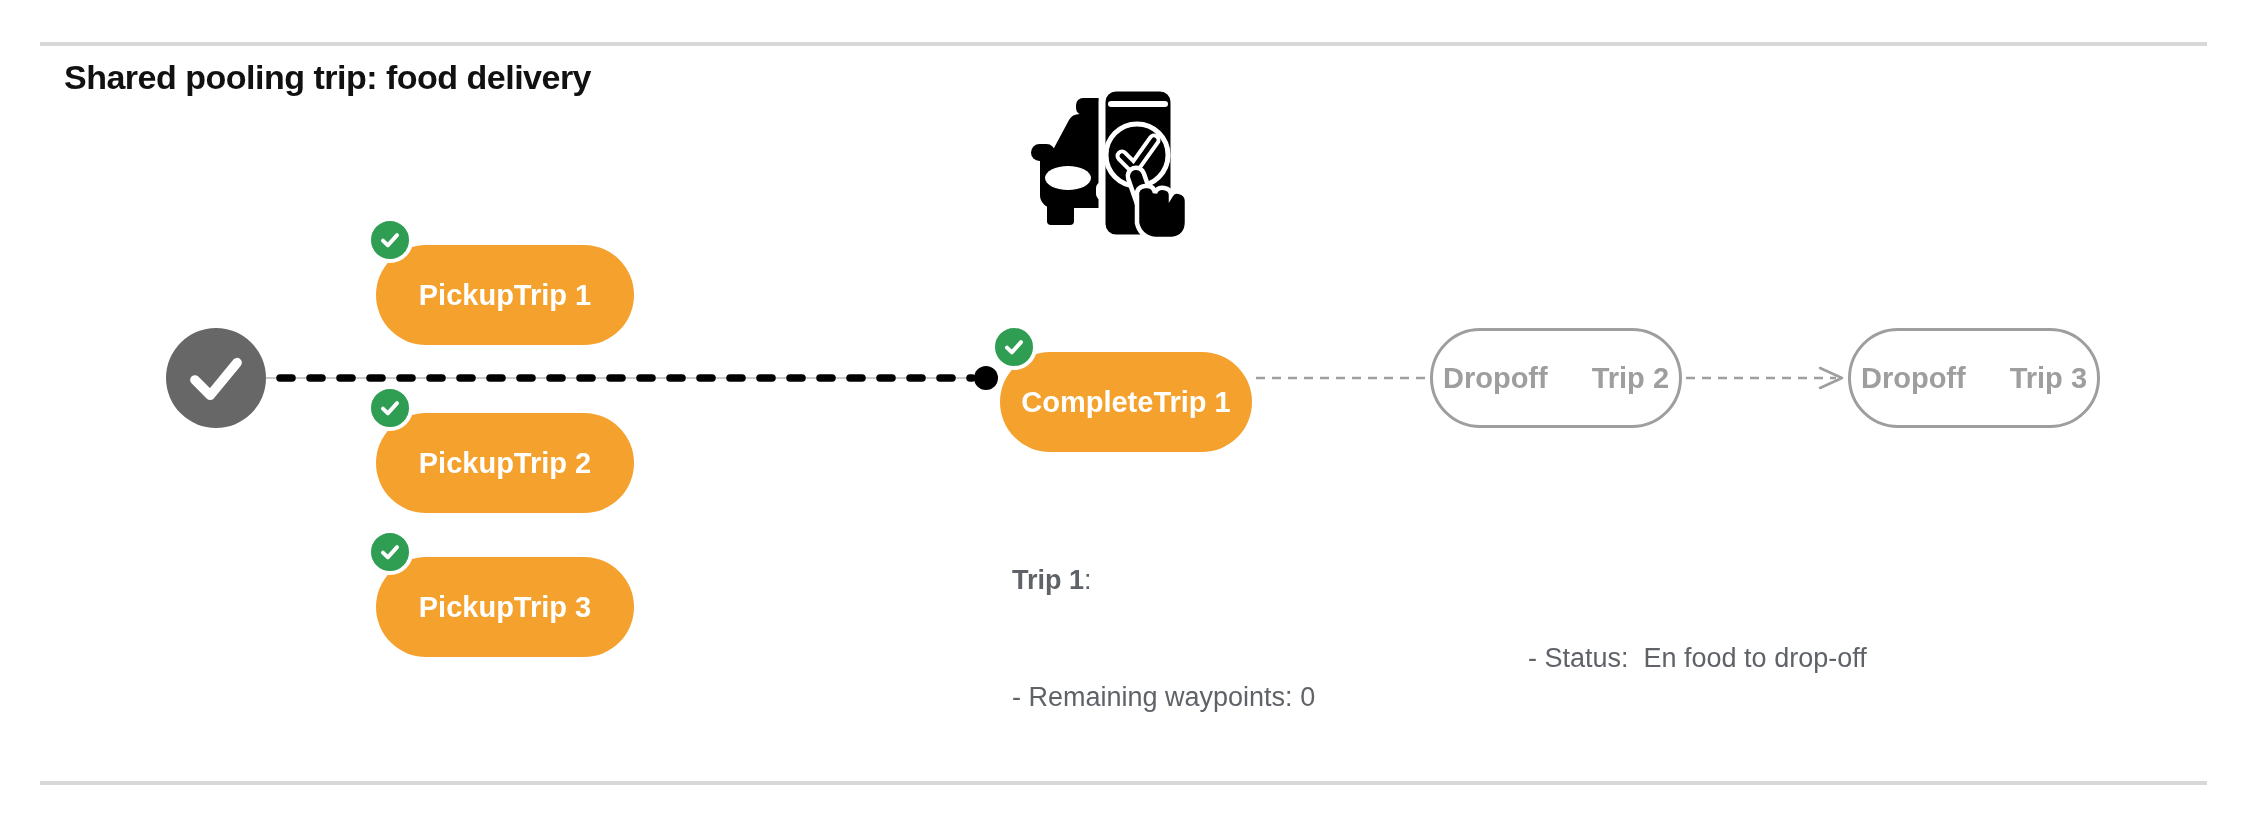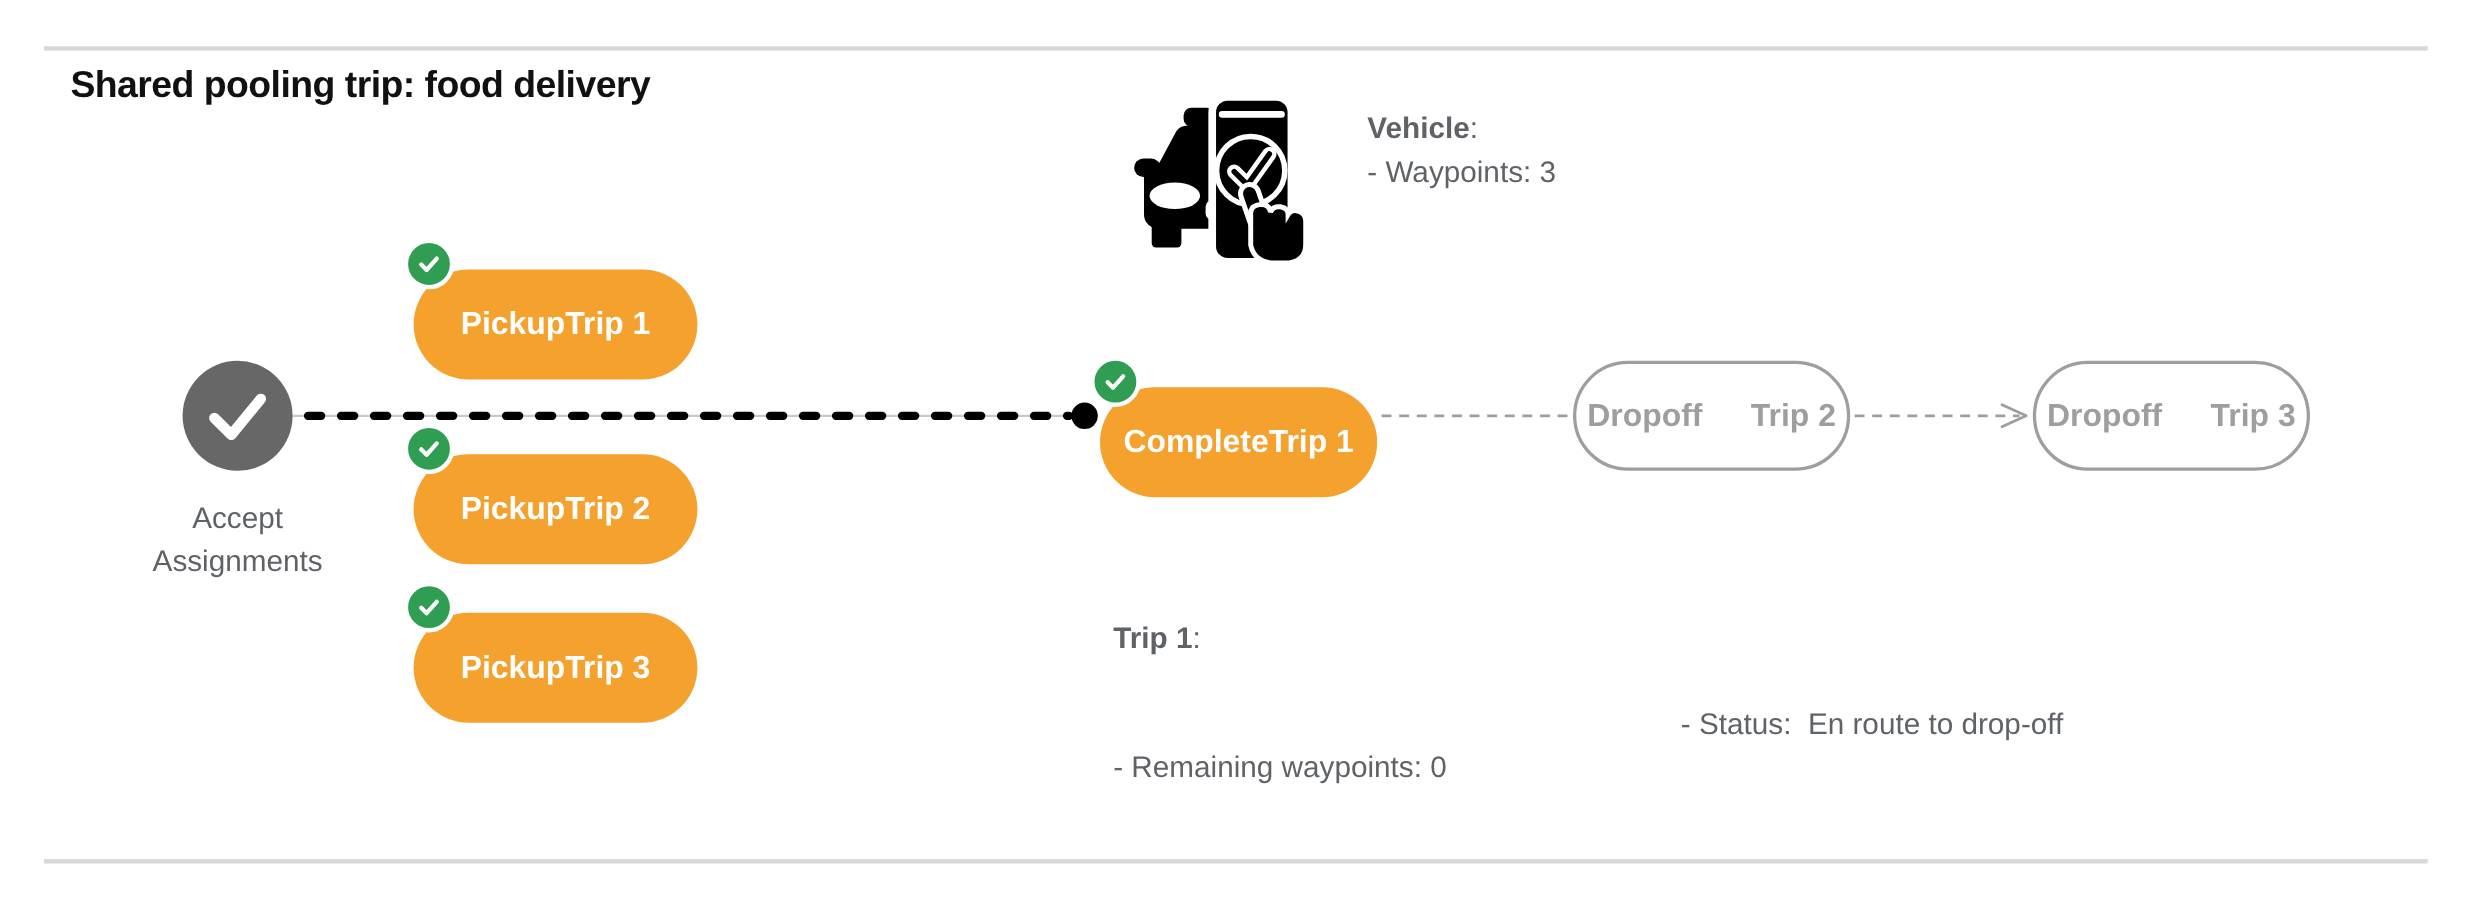--- a/index.html
+++ b/index.html
@@ -76,33 +76,25 @@
     <rect x="76" y="4" width="72" height="150" rx="14" fill="#000" stroke="#fff" stroke-width="7"></rect>
     <rect x="82" y="17" width="60" height="6" rx="3" fill="#fff"></rect>
     <circle cx="111" cy="71" r="31" fill="#000" stroke="#fff" stroke-width="5"></circle>
     <path d="M96,72 L108,84 L128,56" fill="none" stroke="#fff" stroke-width="13" stroke-linecap="round" stroke-linejoin="round"></path>
     <path d="M96,72 L108,84 L128,56" fill="none" stroke="#000" stroke-width="5" stroke-linecap="round" stroke-linejoin="round"></path>
     <line x1="110" y1="92" x2="119" y2="118" stroke="#fff" stroke-width="21" stroke-linecap="round"></line>
     <line x1="110" y1="92" x2="119" y2="118" stroke="#000" stroke-width="12" stroke-linecap="round"></line>
     <path d="M111,112 q-1,-9 8,-10 q9,-1 10,7 q2,-6 9,-5 q7,1 7,7 q3,-5 9,-3 q7,2 7,9 l0,21 q0,15 -15,17 l-17,0 q-15,-2 -18,-16 z" fill="#000" stroke="#fff" stroke-width="4.5"></path>
   </svg>
 
-  <div class="vehicle-text">
-    <div><span class="b">Vehicle</span><span>:</span></div>
-    <div>- Waypoints: 3</div>
-  </div>
 
   <div class="accept-circle">
     <svg width="58" height="46" viewBox="0 0 60 48" aria-hidden="true">
       <path d="M8,26 L24,42 L52,8" stroke="#fff" stroke-width="10" fill="none" stroke-linecap="round" stroke-linejoin="round"></path>
     </svg>
-  </div>
-  <div class="accept-label">
-    <div>Accept</div>
-    <div>Assignments</div>
   </div>
 
   <div class="pill orange p1">
     <span class="badge">
       <svg width="26" height="26" viewBox="0 0 24 24" aria-hidden="true">
         <path d="M5.5,12.5 L10,17 L18.5,7.5" stroke="#fff" stroke-width="3.6" fill="none" stroke-linecap="round" stroke-linejoin="round"></path>
         </svg>
     </span>
     <span>Pickup</span>
     <span>Trip 1</span>
@@ -150,17 +142,17 @@
 
   <div class="status-block block-a">
     <div><span class="b">Trip 1</span><span>:</span></div>
     <div>- Remaining waypoints: 0</div>
     
     
     
   </div>
 
   <div class="status-block block-b">
-    <div>- Status:  En route to drop-off</div>
+    <div>- Status:  En food to drop-off</div>
     
   </div>
 
 </div>
 
 </body></html>

